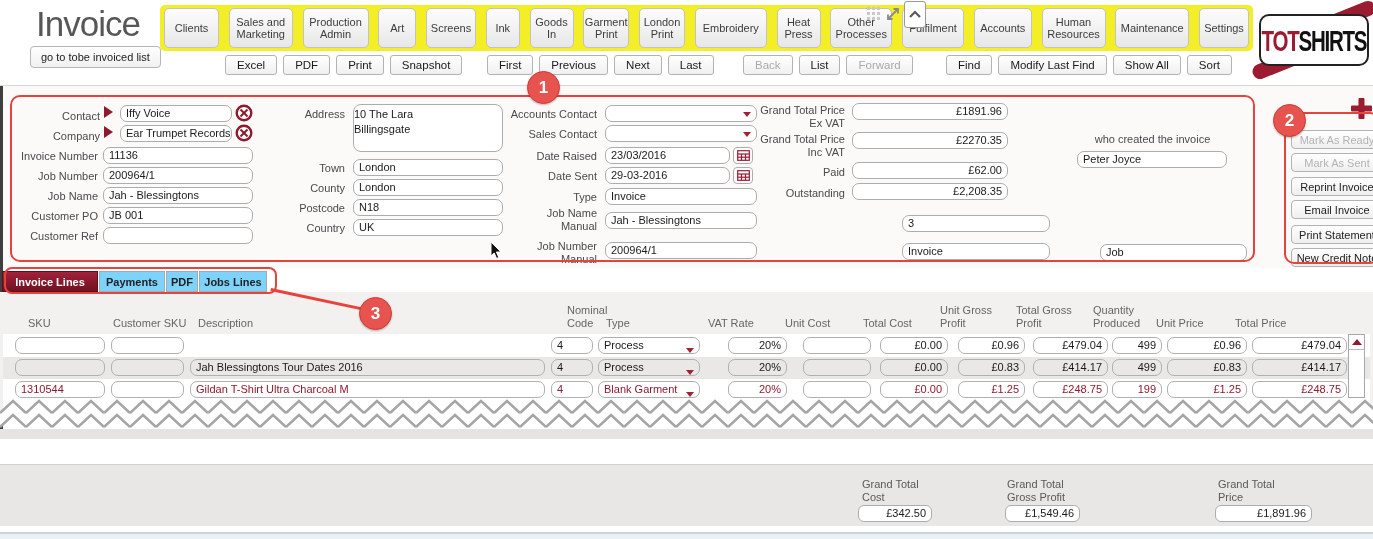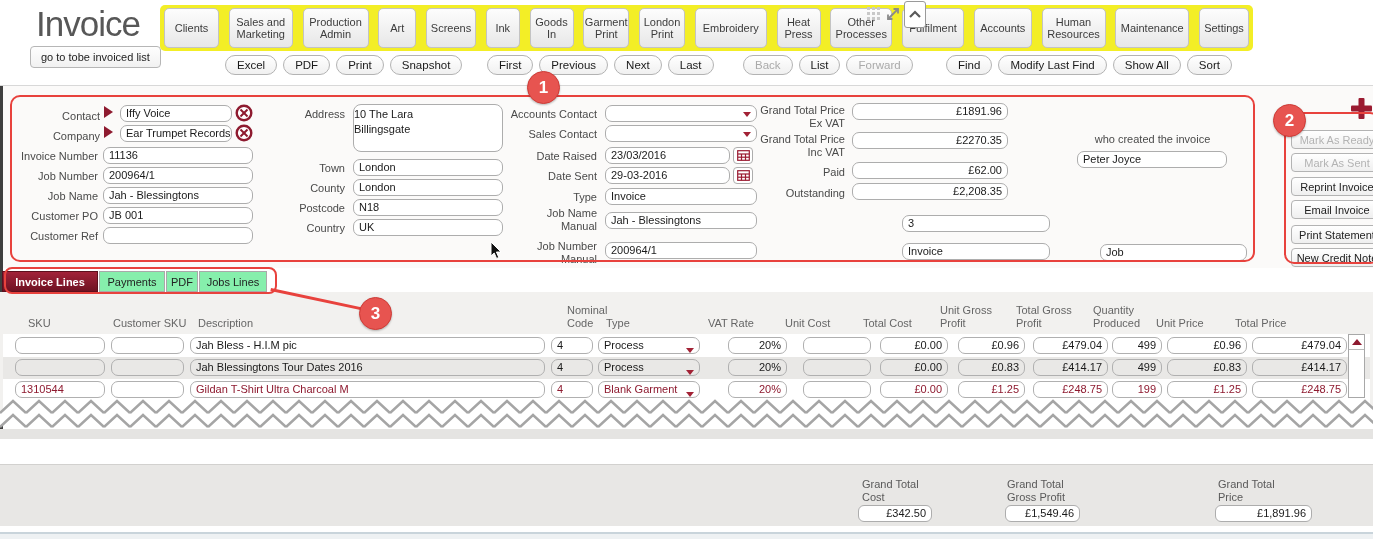--- a/index.html
+++ b/index.html
@@ -12,21 +12,21 @@
   .page-title{position:absolute;left:36px;top:4px;font-size:35px;color:#575757;letter-spacing:-1px;}
   .goto-btn{position:absolute;left:30px;top:46px;height:22px;padding:0 10px;font-size:11px;color:#222;
             background:linear-gradient(#fefefe,#f1f1f1);border:1px solid #b6b6b6;border-radius:4px;}
   .yellow-band{position:absolute;left:160px;top:5px;width:1093px;height:46px;background:#f3ee26;border-radius:5px;}
   .navtabs{position:absolute;left:164px;top:8px;width:1085px;height:40px;display:flex;justify-content:space-between;}
   .navtab{height:40px;display:flex;align-items:center;justify-content:center;text-align:center;
           font-size:11px;line-height:12px;color:#3c3c3c;padding:2px 3px;
           background:linear-gradient(#fdfdfd,#e7e7e7);border:1px solid #c3c3c3;border-radius:5px;}
   .toolgrp{position:absolute;top:55px;display:flex;gap:6px;}
   .btn{display:inline-flex;align-items:center;justify-content:center;height:20px;padding:0 11px;
-       background:linear-gradient(#ffffff,#f0f0f0);border:1px solid #b3b3b3;border-radius:10px;
+       background:linear-gradient(#ffffff,#f0f0f0);border:1px solid #b3b3b3;border-radius:3px;
        font-size:11.5px;color:#1a1a1a;white-space:nowrap;}
   .btn.dim{color:#aaa;}
   .winicons{position:absolute;left:867px;top:1px;display:flex;gap:3px;align-items:flex-start;z-index:6;}
   .chev-btn{width:22px;height:27px;background:#fff;border:1px solid #9a9a9a;border-radius:3px;
             display:flex;align-items:center;justify-content:center;}
   
   .logo{position:absolute;left:1259px;top:12px;width:112px;height:56px;z-index:5;}
   .logo-box{position:absolute;left:0;top:2px;width:110px;height:52px;background:#fff;border:2px solid #222;
             border-radius:10px;display:flex;align-items:center;justify-content:center;overflow:hidden;}
   .logo-text{font-size:25px;font-weight:bold;letter-spacing:-1.5px;transform:scale(.82,1.2);white-space:nowrap;}
@@ -55,21 +55,21 @@
            z-index:9;box-shadow:0 1px 2px rgba(0,0,0,.25);}
   .annline{position:absolute;height:3px;background:#e8423d;transform-origin:0 0;z-index:8;}
 
   
   .actbtn{position:absolute;left:1291px;width:92px;height:19px;display:flex;align-items:center;justify-content:center;
           font-size:11px;color:#222;background:linear-gradient(#fff,#efefef);border:1px solid #b3b3b3;border-radius:4px;}
   .actbtn.dim{color:#b3b3b3;}
 
   
   .dtab{position:absolute;top:271px;height:21px;display:flex;align-items:center;justify-content:center;
-        font-size:11px;background:#86efac;border:1px solid #a9a9a9;color:#222;}
+        font-size:11px;background:#7dd3fc;border:1px solid #a9a9a9;color:#222;font-weight:bold;}
   .dtab.active{background:linear-gradient(#a22239,#6f1222);color:#fff;font-weight:bold;border-color:#5d0f1d;}
 
   
   .table-bg{position:absolute;left:0;top:292px;width:1373px;height:122px;background:#f2f1ef;}
   .band{position:absolute;left:3px;width:1367px;}
   .th{position:absolute;font-size:11px;color:#666;line-height:13px;}
   .row .cell{position:absolute;top:0;height:17px;background:#fff;border:1px solid #b0b0b0;border-radius:7px;
              font-size:11px;line-height:15px;padding:0 5px;color:#1a1a1a;white-space:nowrap;overflow:hidden;}
   .row{position:absolute;left:0;width:1373px;height:17px;}
   .row .cell.r{text-align:right;margin-left:20px;}
@@ -166,20 +166,27 @@
     <button class="btn">List</button>
     <button class="btn dim">Forward</button>
   </div>
   <div class="toolgrp" style="left:946px">
     <button class="btn">Find</button>
     <button class="btn">Modify Last Find</button>
     <button class="btn">Show All</button>
     <button class="btn">Sort</button>
   </div>
 
+  <div class="logo">
+    <div class="ribbon" style="left:60px;top:-3px;transform:rotate(-22deg)"></div>
+    <div class="ribbon" style="left:-8px;top:44px;transform:rotate(-22deg)"></div>
+    <div class="logo-box">
+      <div class="logo-text"><span style="color:#9b1b31">TOT</span><span style="color:#111">SHIRTS</span></div>
+    </div>
+  </div>
 
   <div class="form-bg"></div>
   <div class="left-edge"></div>
 
   <div class="lbl" style="left:20px;top:110px;width:80px">Contact</div>
   <div class="tri" style="left:104px;top:106px"></div>
   <div class="fld" style="left:120px;top:105px;width:112px">Iffy Voice</div>
   <svg class="abs" style="left:235px;top:104px" width="18" height="18">
     <circle cx="9" cy="9" r="7.3" fill="#fff" stroke="#8e1a2f" stroke-width="2.4"></circle>
     <line x1="5.5" y1="5.5" x2="12.5" y2="12.5" stroke="#8e1a2f" stroke-width="2"></line>
@@ -320,21 +327,20 @@
   <div class="th" style="left:863px;top:317px">Total Cost</div>
   <div class="th" style="left:940px;top:304px;width:56px">Unit Gross Profit</div>
   <div class="th" style="left:1016px;top:304px;width:58px">Total Gross Profit</div>
   <div class="th" style="left:1093px;top:304px;width:52px">Quantity Produced</div>
   <div class="th" style="left:1156px;top:317px">Unit Price</div>
   <div class="th" style="left:1235px;top:317px">Total Price</div>
 
   <div class="row" style="top:337px">
     <div class="cell" style="left:15px;width:90px"></div>
     <div class="cell" style="left:111px;width:73px"></div>
-    <div class="cell" style="left:190px;width:355px">Jah Bless - H.I.M pic</div>
     <div class="cell" style="left:551px;width:42px">4</div>
     <div class="cell typecell" style="left:598px;width:102px">
       <span>Process</span>
       <span class="dd-arrow"></span>
     </div>
     <div class="cell r" style="left:708px;width:59px">20%</div>
     <div class="cell r" style="left:783px;width:68px"></div>
     <div class="cell r" style="left:860px;width:68px">£0.00</div>
     <div class="cell r" style="left:938px;width:67px">£0.96</div>
     <div class="cell r" style="left:1013px;width:75px">£479.04</div>

